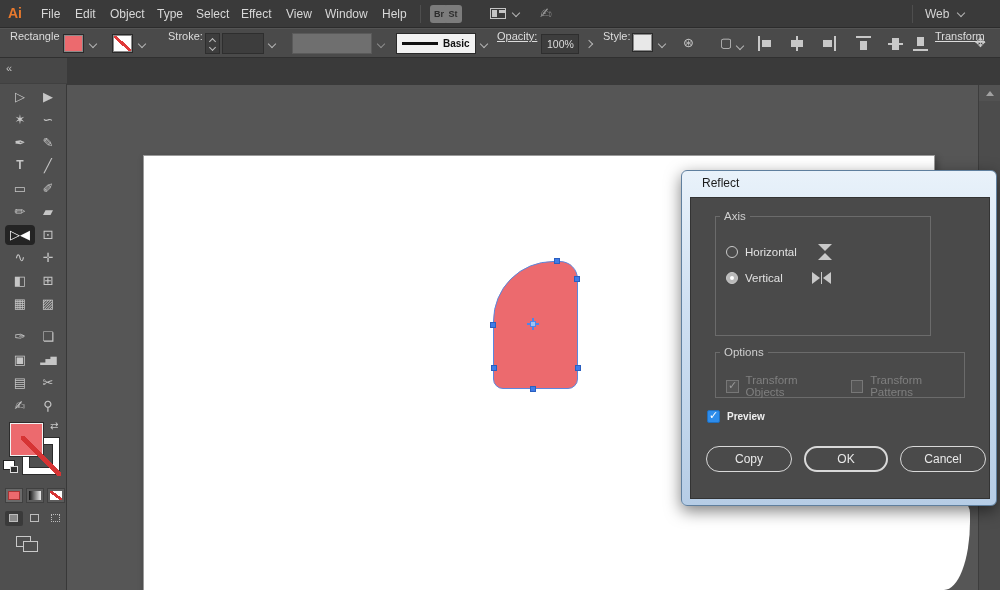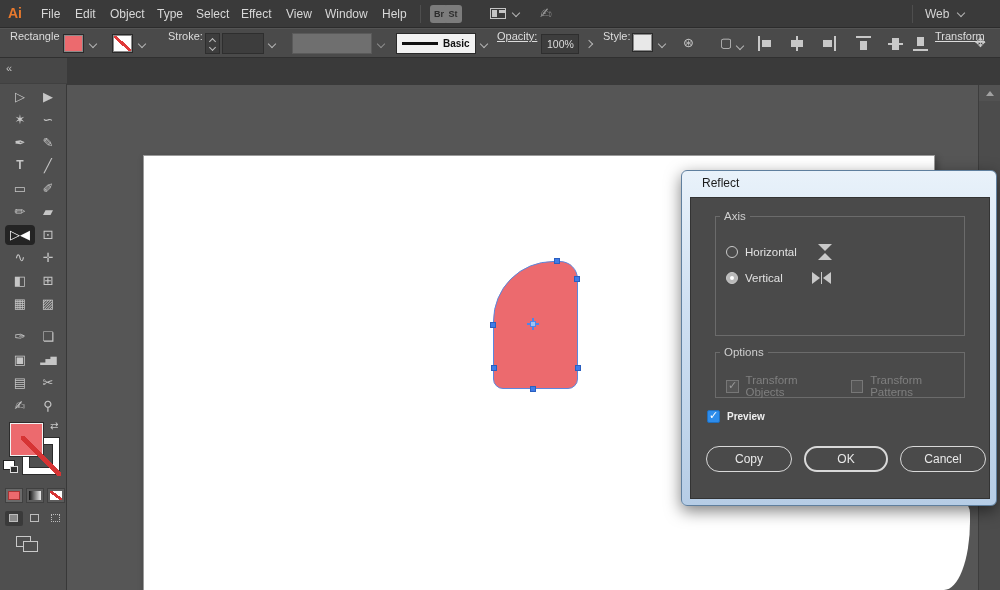--- a/index.html
+++ b/index.html
@@ -138,21 +138,21 @@
 
   
   #dialog { position:absolute; left:595px; top:85px; width:316px; height:336px; z-index:50;
     background:linear-gradient(180deg,#e9f2fa 0%,#cfe0f2 40%,#b6cde6 100%);
     border:1px solid #5f7f9e; border-radius:6px; box-shadow:0 5px 16px rgba(0,0,0,.5);margin-left:19px; }
   #dlg-title { position:absolute; left:20px; top:5px; font-size:12px; color:#1b1b1b; }
   #dlg-panel { position:absolute; left:8px; top:26px; width:300px; height:302px;
     background:#4a4a4a; border:1px solid #333; }
   fieldset.grp { position:absolute; border:1px solid #6b6b6b; }
   fieldset.grp legend { font-size:11.5px; color:#cfcfcf; padding:0 4px; margin-left:4px; }
-  #grp-axis { left:24px; top:12px; width:250px; height:126px; }
+  #grp-axis { left:24px; top:12px; width:216px; height:126px; }
   #grp-options { left:24px; top:148px; width:250px; height:52px; }
   .row { position:absolute; left:10px; display:flex; align-items:center; gap:7px; }
   .radio { width:12px; height:12px; border:1.5px solid #c9c9c9; border-radius:50%;
     position:relative; background:transparent; }
   .radio.on { background:#b9b9b9; }
   .radio.on::after { content:""; position:absolute; left:3px; top:3px; width:4px; height:4px;
     border-radius:50%; background:#fff; }
   .rlabel { font-size:11.5px; color:#e2e2e2; }
   .hg-icon { display:inline-flex; flex-direction:column; align-items:center; margin-left:14px; }
   .hg-icon b { width:0; height:0; border-left:7px solid transparent; border-right:7px solid transparent; }

